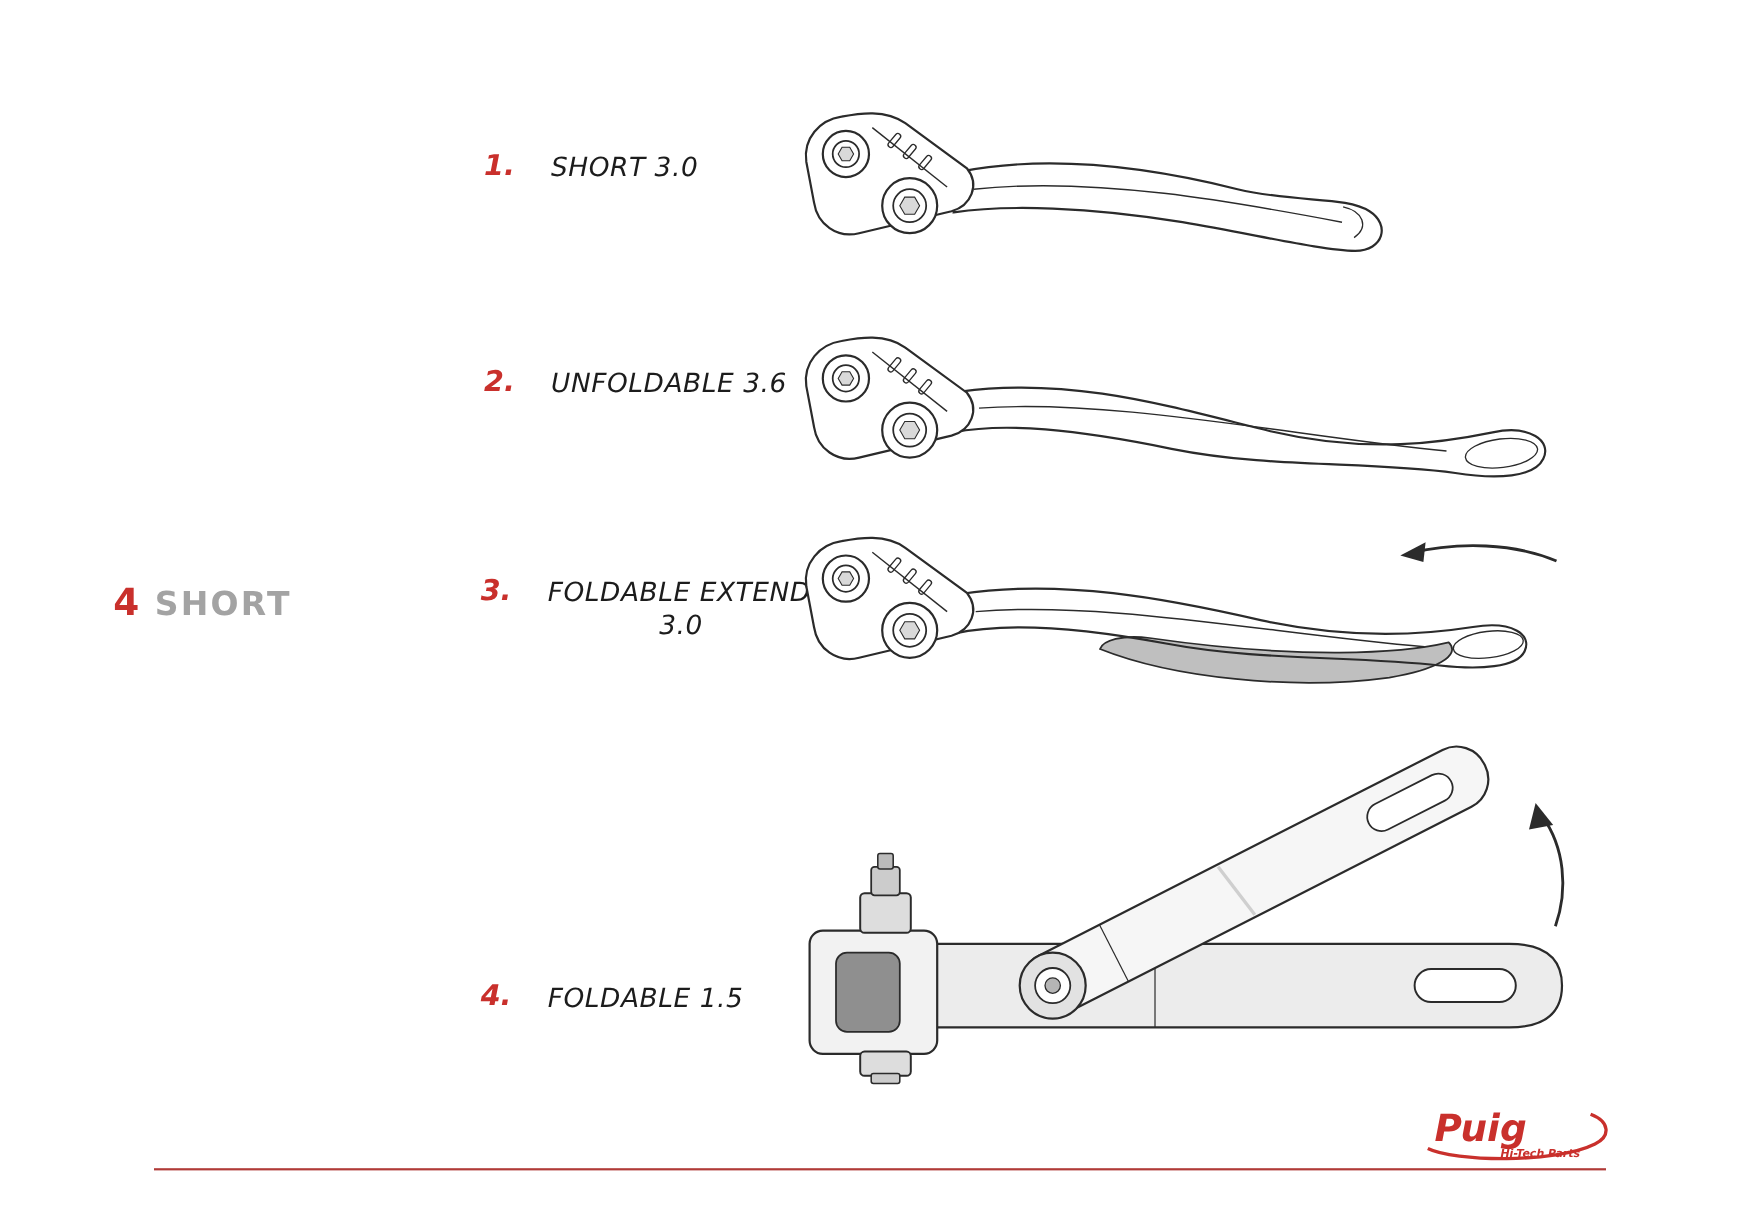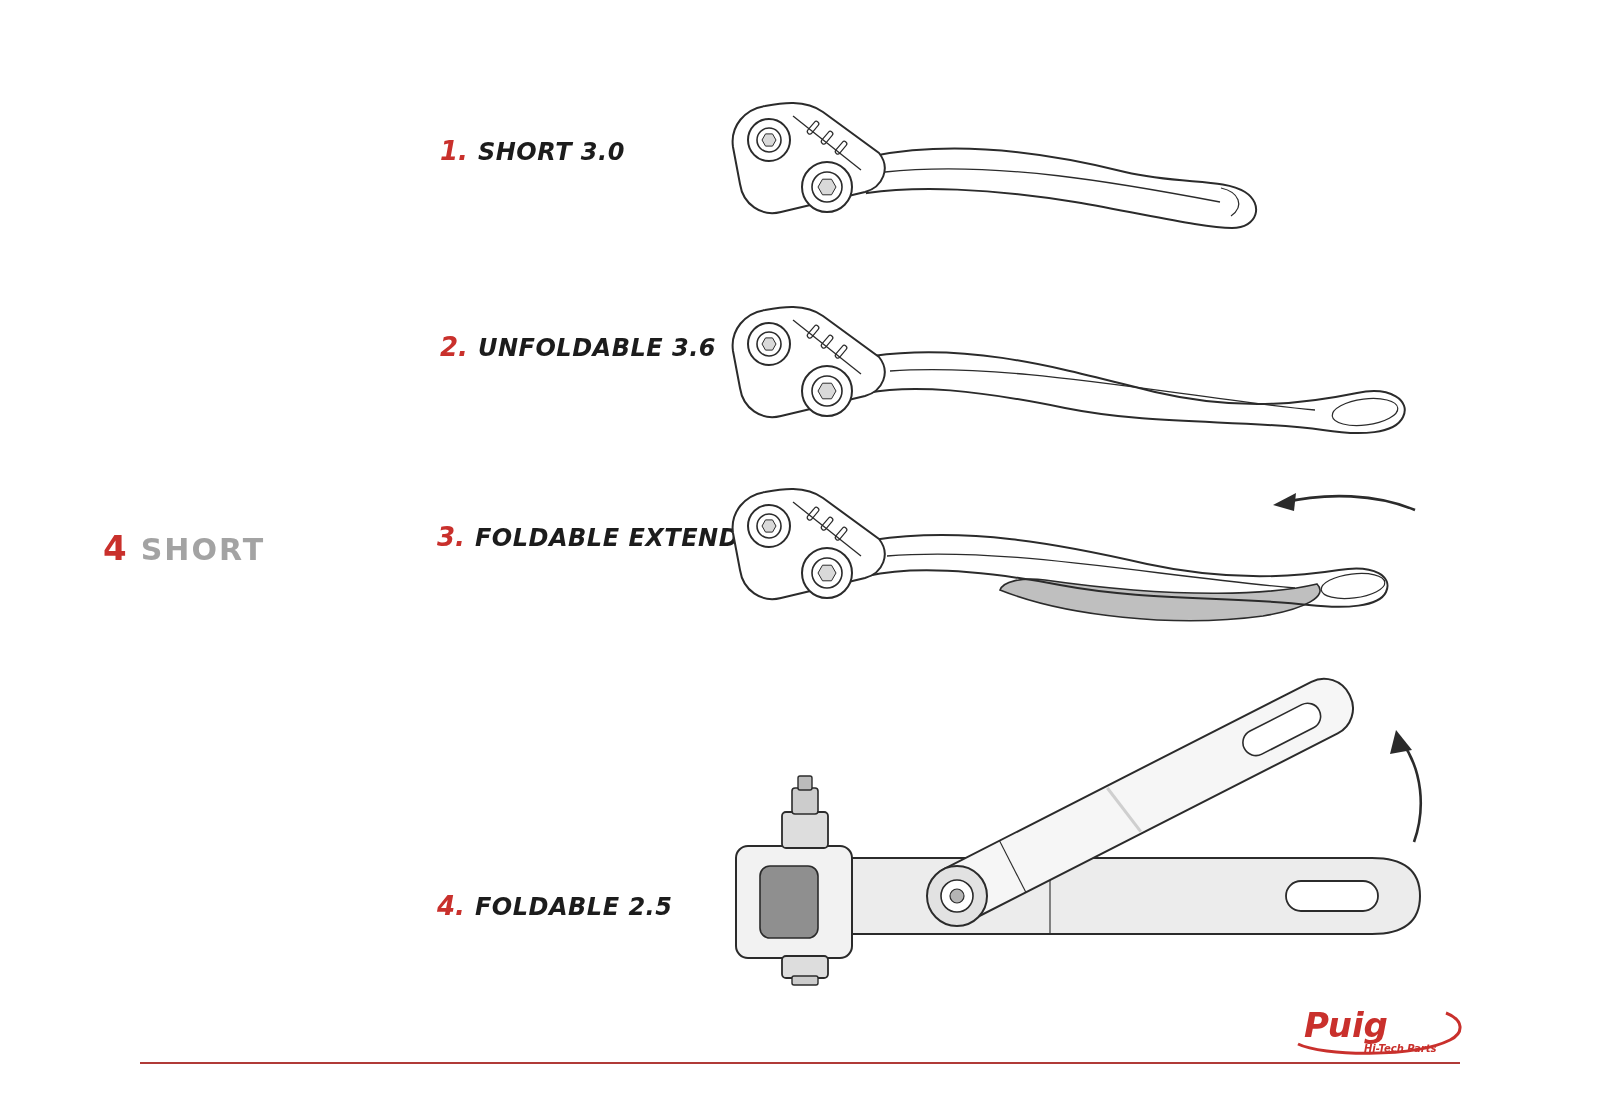--- a/index.html
+++ b/index.html
@@ -16,25 +16,26 @@
   .item-number {
     color:#c9302c;
     font-weight:bold;
     font-style:italic;
     font-size:26px;
     margin-right:10px;
     line-height:1.1;
   }
   .item-label {
     color:#1c1c1c;
-    font-weight:bold;
+    font-weight:normal;
     font-style:italic;
     font-size:24px;
     letter-spacing:0.5px;
     line-height:1.25;
+    margin-left:23px;
   }
   .item-label .line2 { text-align:center; padding-right:60px; }
 
   .models-panel { display:flex; align-items:baseline; gap:14px; }
   .models-count {
     color:#c9302c; font-weight:bold; font-size:34px;
   }
   .models-label {
     color:#a3a3a3; font-weight:bold; font-size:30px; letter-spacing:2px;
   }
@@ -101,20 +102,21 @@
   <polygon points="61,48 57.5,54.1 50.5,54.1 47,48 50.5,41.9 57.5,41.9" fill="#d9d9d9" stroke="#2b2b2b" stroke-width="1"></polygon>
   <circle cx="112" cy="95" r="25" fill="#ffffff" stroke="#2b2b2b" stroke-width="2"></circle>
   <circle cx="112" cy="95" r="15" fill="#ffffff" stroke="#2b2b2b" stroke-width="1.6"></circle>
   <polygon points="121,95 116.5,102.8 107.5,102.8 103,95 107.5,87.2 116.5,87.2" fill="#d9d9d9" stroke="#2b2b2b" stroke-width="1"></polygon>
 </svg>
 
 <div class="abs item-row" style="left:437px; top:523px;">
   <span class="item-number">3.</span>
   <span class="item-label">
     <div>FOLDABLE EXTENDABLE</div>
+    <div class="line2">3.0</div>
   </span>
 </div>
 
 <svg class="abs" style="left:715px; top:478px;" width="730" height="200" viewBox="0 0 730 200">
 
   <path d="M285,112 C350,138 460,150 548,138 C590,131 614,118 602,106 C560,116 470,122 330,102 C305,99 288,104 285,112 Z" fill="#bfbfbf" stroke="#2b2b2b" stroke-width="1.6"></path>
 
   <path d="M158,62 C250,48 345,66 432,86 C520,105 586,98 624,92 C660,86 678,99 671,114 C664,129 630,131 594,127 C514,118 430,123 345,107 C260,91 196,88 152,98 Z" fill="none" stroke="#2b2b2b" stroke-width="2"></path>
   <path d="M172,78 C290,68 440,98 580,110" fill="none" stroke="#2b2b2b" stroke-width="1.3"></path>
   <ellipse cx="638" cy="108" rx="32" ry="12" transform="rotate(-7 638 108)" fill="none" stroke="#2b2b2b" stroke-width="1.2"></ellipse>
@@ -132,21 +134,21 @@
   <circle cx="54" cy="48" r="21" fill="#ffffff" stroke="#2b2b2b" stroke-width="2"></circle>
   <circle cx="54" cy="48" r="12" fill="#ffffff" stroke="#2b2b2b" stroke-width="1.6"></circle>
   <polygon points="61,48 57.5,54.1 50.5,54.1 47,48 50.5,41.9 57.5,41.9" fill="#d9d9d9" stroke="#2b2b2b" stroke-width="1"></polygon>
   <circle cx="112" cy="95" r="25" fill="#ffffff" stroke="#2b2b2b" stroke-width="2"></circle>
   <circle cx="112" cy="95" r="15" fill="#ffffff" stroke="#2b2b2b" stroke-width="1.6"></circle>
   <polygon points="121,95 116.5,102.8 107.5,102.8 103,95 107.5,87.2 116.5,87.2" fill="#d9d9d9" stroke="#2b2b2b" stroke-width="1"></polygon>
 </svg>
 
 <div class="abs item-row" style="left:437px; top:892px;">
   <span class="item-number">4.</span>
-  <span class="item-label">FOLDABLE 2.5</span>
+  <span class="item-label">FOLDABLE 1.5</span>
 </div>
 
 <svg class="abs" style="left:720px; top:668px;" width="715" height="320" viewBox="0 0 715 320">
 
   <path d="M130,190 L652,190 Q700,190 700,228 Q700,266 652,266 L130,266 Z" fill="#ececec" stroke="#2b2b2b" stroke-width="2"></path>
   <rect x="566" y="213" width="92" height="30" rx="15" fill="#ffffff" stroke="#2b2b2b" stroke-width="1.8"></rect>
   <line x1="330" y1="190" x2="330" y2="266" stroke="#2b2b2b" stroke-width="1.1"></line>
 
   <g transform="rotate(-27 237 228)">
     <rect x="210" y="198" width="468" height="58" rx="28" fill="#f6f6f6" stroke="#2b2b2b" stroke-width="2"></rect>

